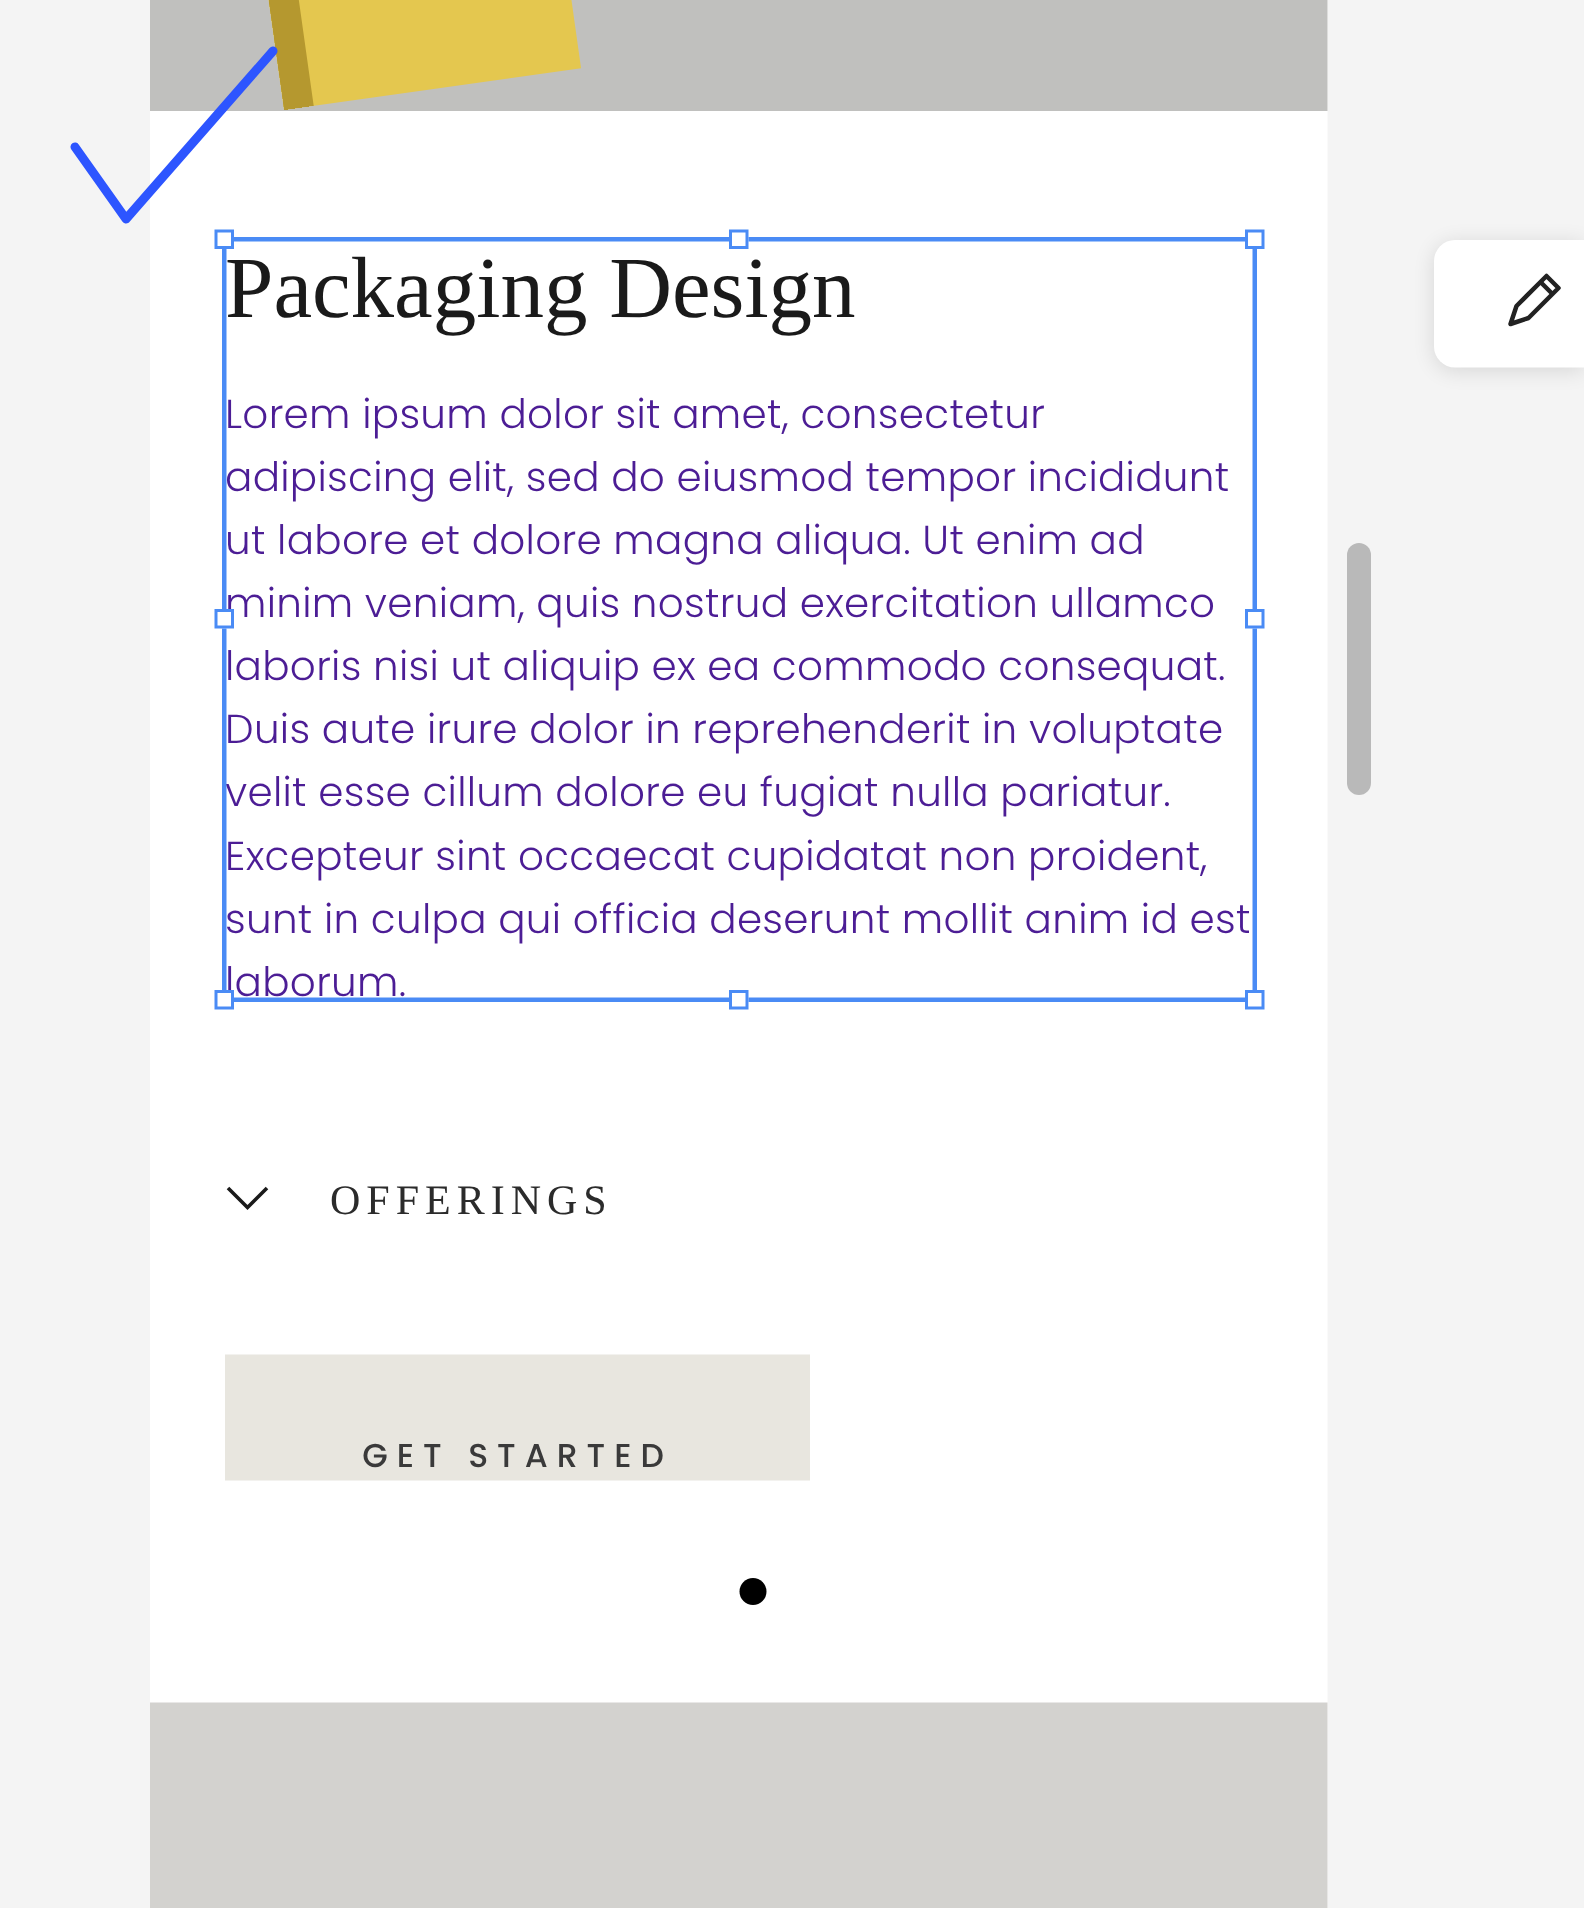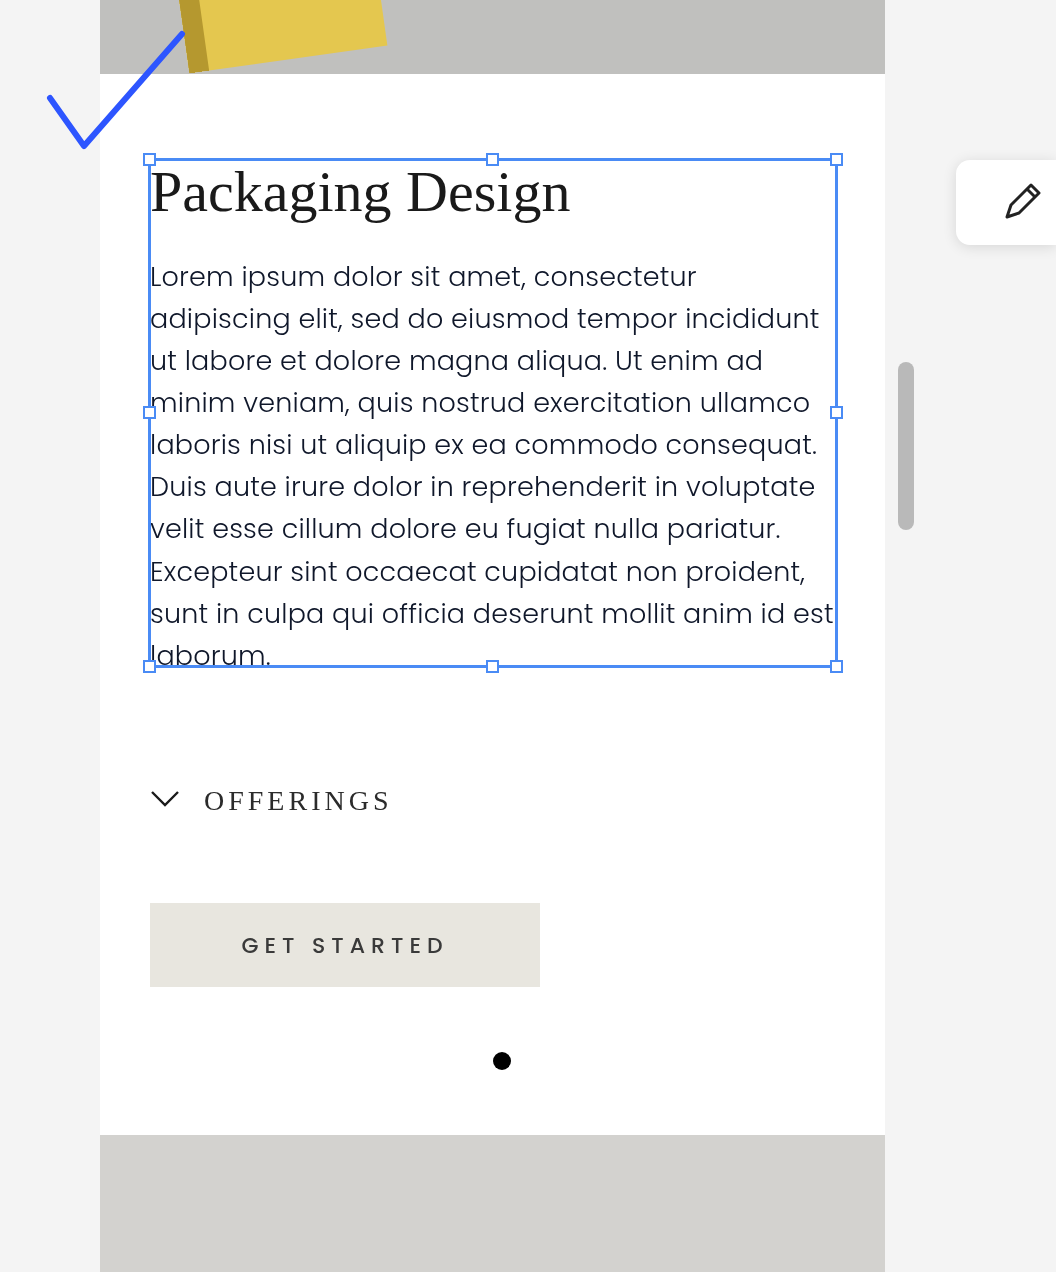--- a/index.html
+++ b/index.html
@@ -45,44 +45,45 @@
     line-height: 1.1;
     color: #1a1a1a;
     margin-bottom: 32px;
     letter-spacing: 0px;
   }
   .body-text {
     font-family: "Poppins", "Segoe UI", Arial, sans-serif;
     font-size: 27px;
     line-height: 1.56;
     font-weight: 300;
-    color: #0f172a;
+    color: #4c1d95;
     letter-spacing: 0.2px;
   }
   .accordion {
     position: absolute;
     left: 50px; top: 785px;
     display: flex;
     align-items: center;
     gap: 24px;
     cursor: pointer;
   }
   .accordion-label {
     font-family: "Times New Roman", Georgia, serif;
     font-size: 28px;
     letter-spacing: 4px;
     color: #2b2b2b;
+    margin-left: 16px;
   }
   .cta {
     position: absolute;
     left: 50px; top: 903px;
     width: 390px; height: 84px;
     background: #e8e6df;
     display: flex;
-    align-items: center;
+    align-items: flex-end;
     justify-content: center;
     cursor: pointer;
   }
   .cta-label {
     font-family: "Poppins","Segoe UI",Arial,sans-serif;
     font-size: 22px;
     font-weight: 500;
     letter-spacing: 6px;
     color: #3a3a3a;
   }

